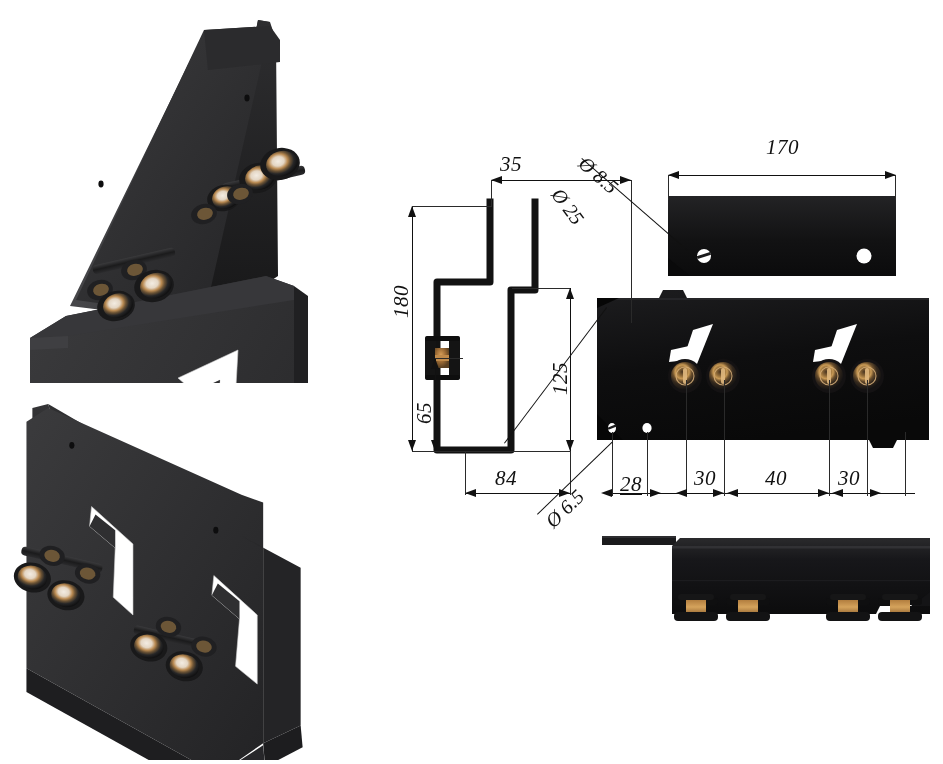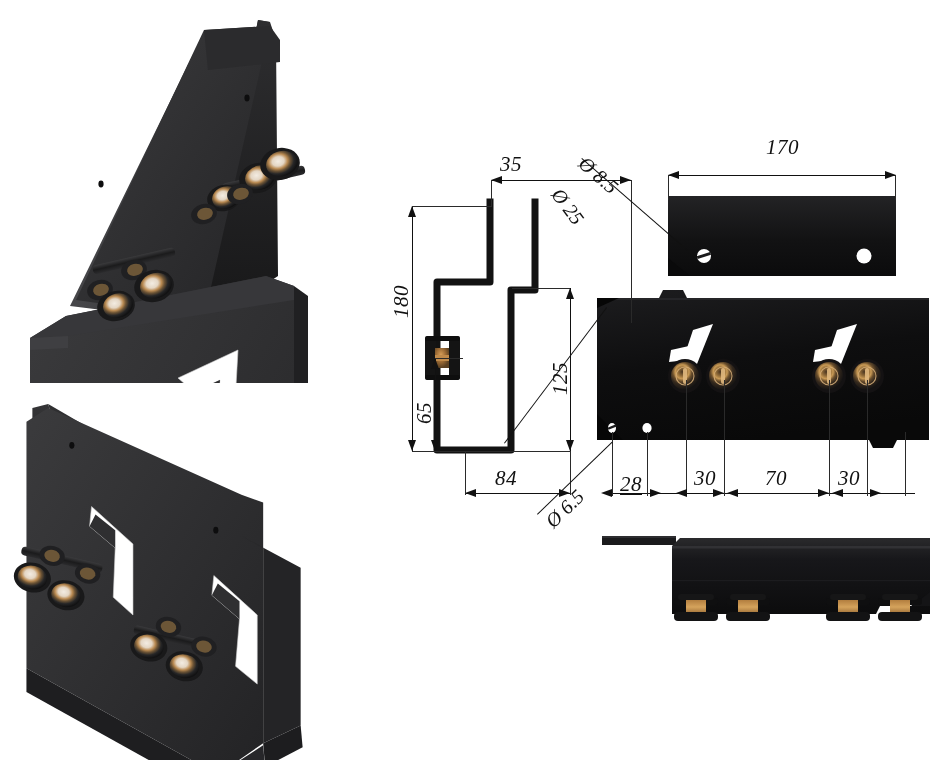--- a/index.html
+++ b/index.html
@@ -471,21 +471,21 @@
   <div class="arw arw-r" style="left:650px;top:489px;"></div>
   <div class="arw arw-l" style="left:676px;top:489px;"></div>
   <div class="arw arw-r" style="left:713px;top:489px;"></div>
   <div class="arw arw-l" style="left:727px;top:489px;"></div>
   <div class="arw arw-r" style="left:818px;top:489px;"></div>
   <div class="arw arw-l" style="left:832px;top:489px;"></div>
   <div class="arw arw-r" style="left:870px;top:489px;"></div>
 
   <div class="dimtxt" style="left:620px;top:472px;text-decoration:underline;">28</div>
   <div class="dimtxt" style="left:694px;top:466px;">30</div>
-  <div class="dimtxt" style="left:765px;top:466px;">70</div>
+  <div class="dimtxt" style="left:765px;top:466px;">40</div>
   <div class="dimtxt" style="left:838px;top:466px;">30</div>
 
   <div class="leader" style="left:504px;top:443px;width:170px;transform:rotate(-53deg);"></div>
   <div class="leadlbl" style="left:565px;top:184px;transform:rotate(53deg);">Ø 25</div>
 
   <div class="leader" style="left:582px;top:158px;width:152px;transform:rotate(41deg);"></div>
   <div class="leadlbl" style="left:589px;top:152px;transform:rotate(41deg);">Ø 8.5</div>
 
   <div class="leader" style="left:537px;top:514px;width:104px;transform:rotate(-44deg);"></div>
   <div class="leadlbl" style="left:541px;top:516px;transform:rotate(-44deg);">Ø 6.5</div>

